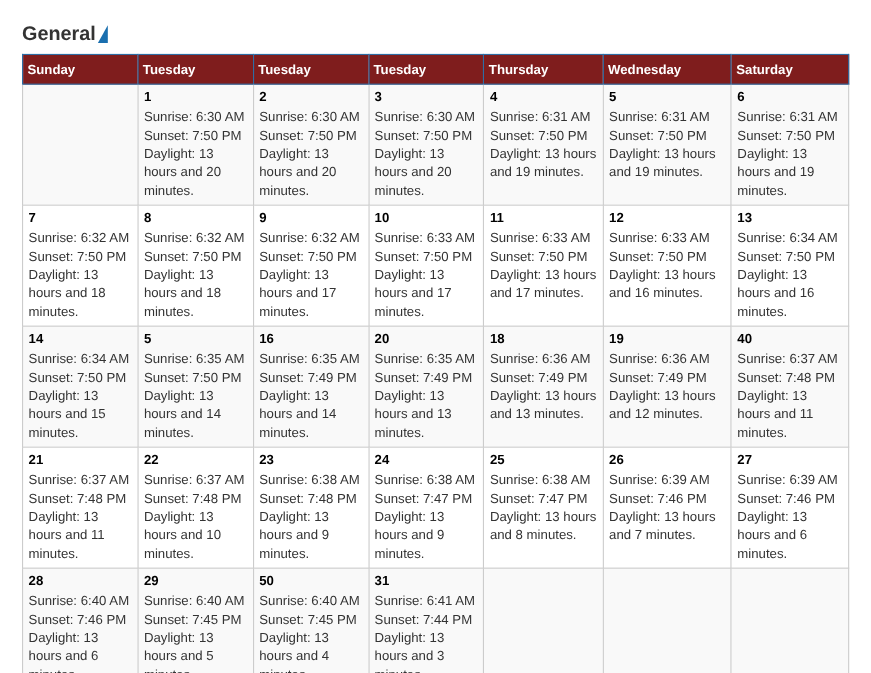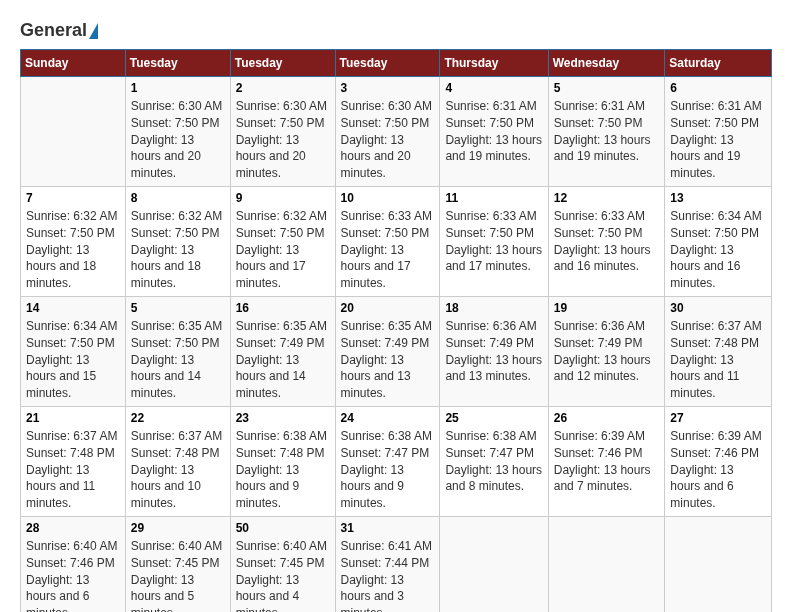--- a/index.html
+++ b/index.html
@@ -183,21 +183,21 @@
         </td>
         <td>
           <div class="day-number">18</div>
           <div class="day-info">Sunrise: 6:36 AM<br>Sunset: 7:49 PM<br>Daylight: 13 hours and 13 minutes.</div>
         </td>
         <td>
           <div class="day-number">19</div>
           <div class="day-info">Sunrise: 6:36 AM<br>Sunset: 7:49 PM<br>Daylight: 13 hours and 12 minutes.</div>
         </td>
         <td>
-          <div class="day-number">30</div>
+          <div class="day-number">40</div>
           <div class="day-info">Sunrise: 6:37 AM<br>Sunset: 7:48 PM<br>Daylight: 13 hours and 11 minutes.</div>
         </td>
       </tr>
       <tr>
         <td>
           <div class="day-number">21</div>
           <div class="day-info">Sunrise: 6:37 AM<br>Sunset: 7:48 PM<br>Daylight: 13 hours and 11 minutes.</div>
         </td>
         <td>
           <div class="day-number">22</div>

